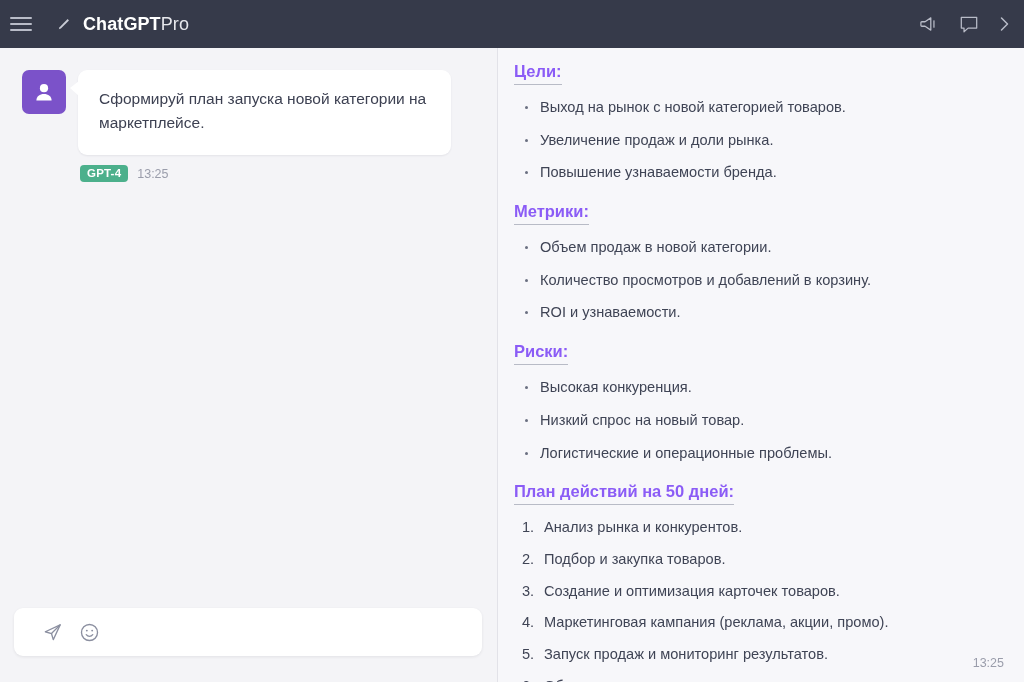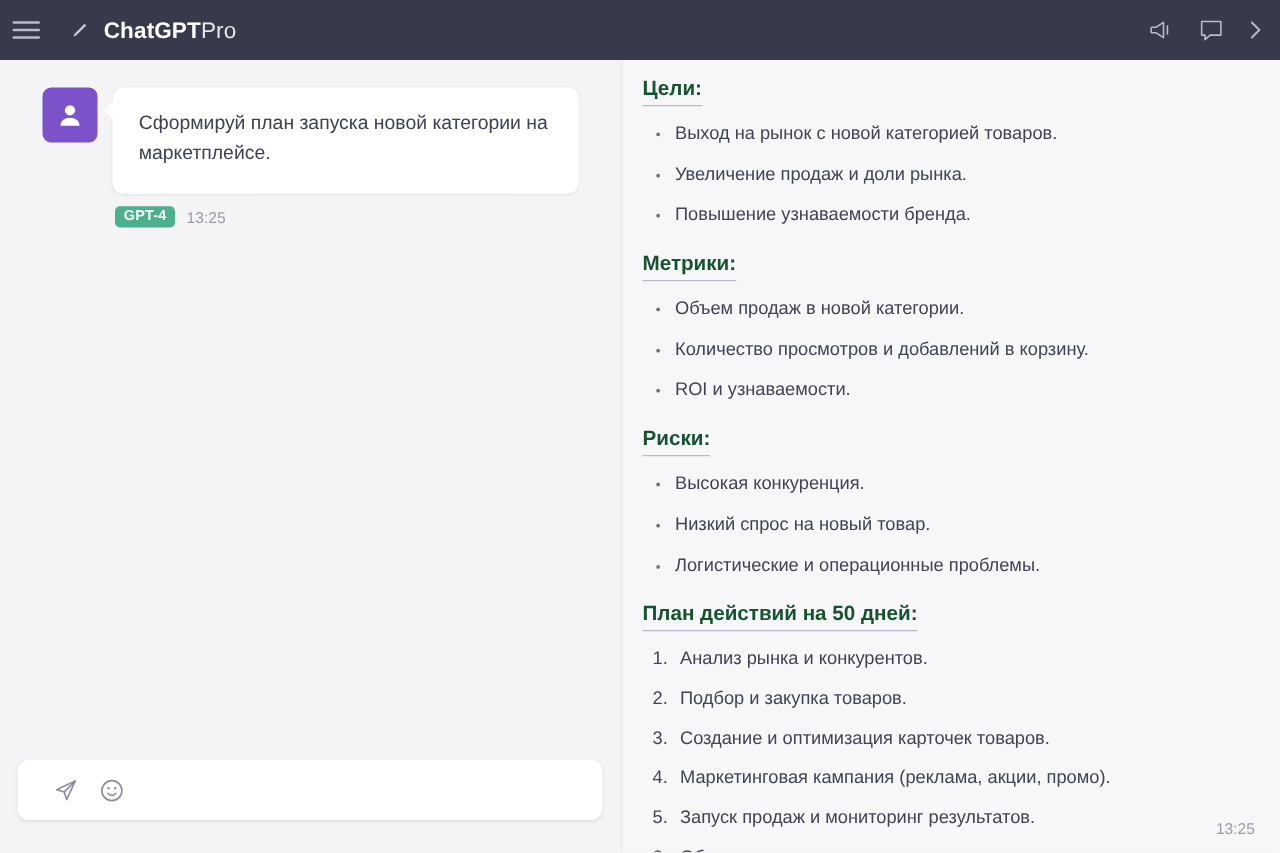--- a/index.html
+++ b/index.html
@@ -80,21 +80,20 @@
     width: 1024px;
     height: 634px;
     display: flex;
   }
 
   .left-pane {
     position: relative;
     width: 497px;
     height: 634px;
     background: #f4f4f7;
-    padding-left: 12px;
   }
   .divider {
     width: 1px;
     height: 634px;
     background: #e2e2e8;
   }
   .right-pane {
     position: relative;
     width: 526px;
     height: 634px;
@@ -191,21 +190,21 @@
     gap: 16px;
     margin-left: 10px;
   }
   .composer-actions span { display: inline-flex; cursor: pointer; }
 
   
   .sec-title {
     display: inline-block;
     font-size: 16.5px;
     font-weight: 700;
-    color: #14532d;
+    color: #8b5cf6;
     border-bottom: 1.5px solid #b8bbc6;
     padding-bottom: 3px;
     margin-bottom: 13px;
   }
   .section { margin-bottom: 19px; }
   .section:last-of-type { margin-bottom: 0; }
 
   ul.blist, ol.nlist { list-style: none; padding: 0; margin: 0; }
 
   ul.blist li {

